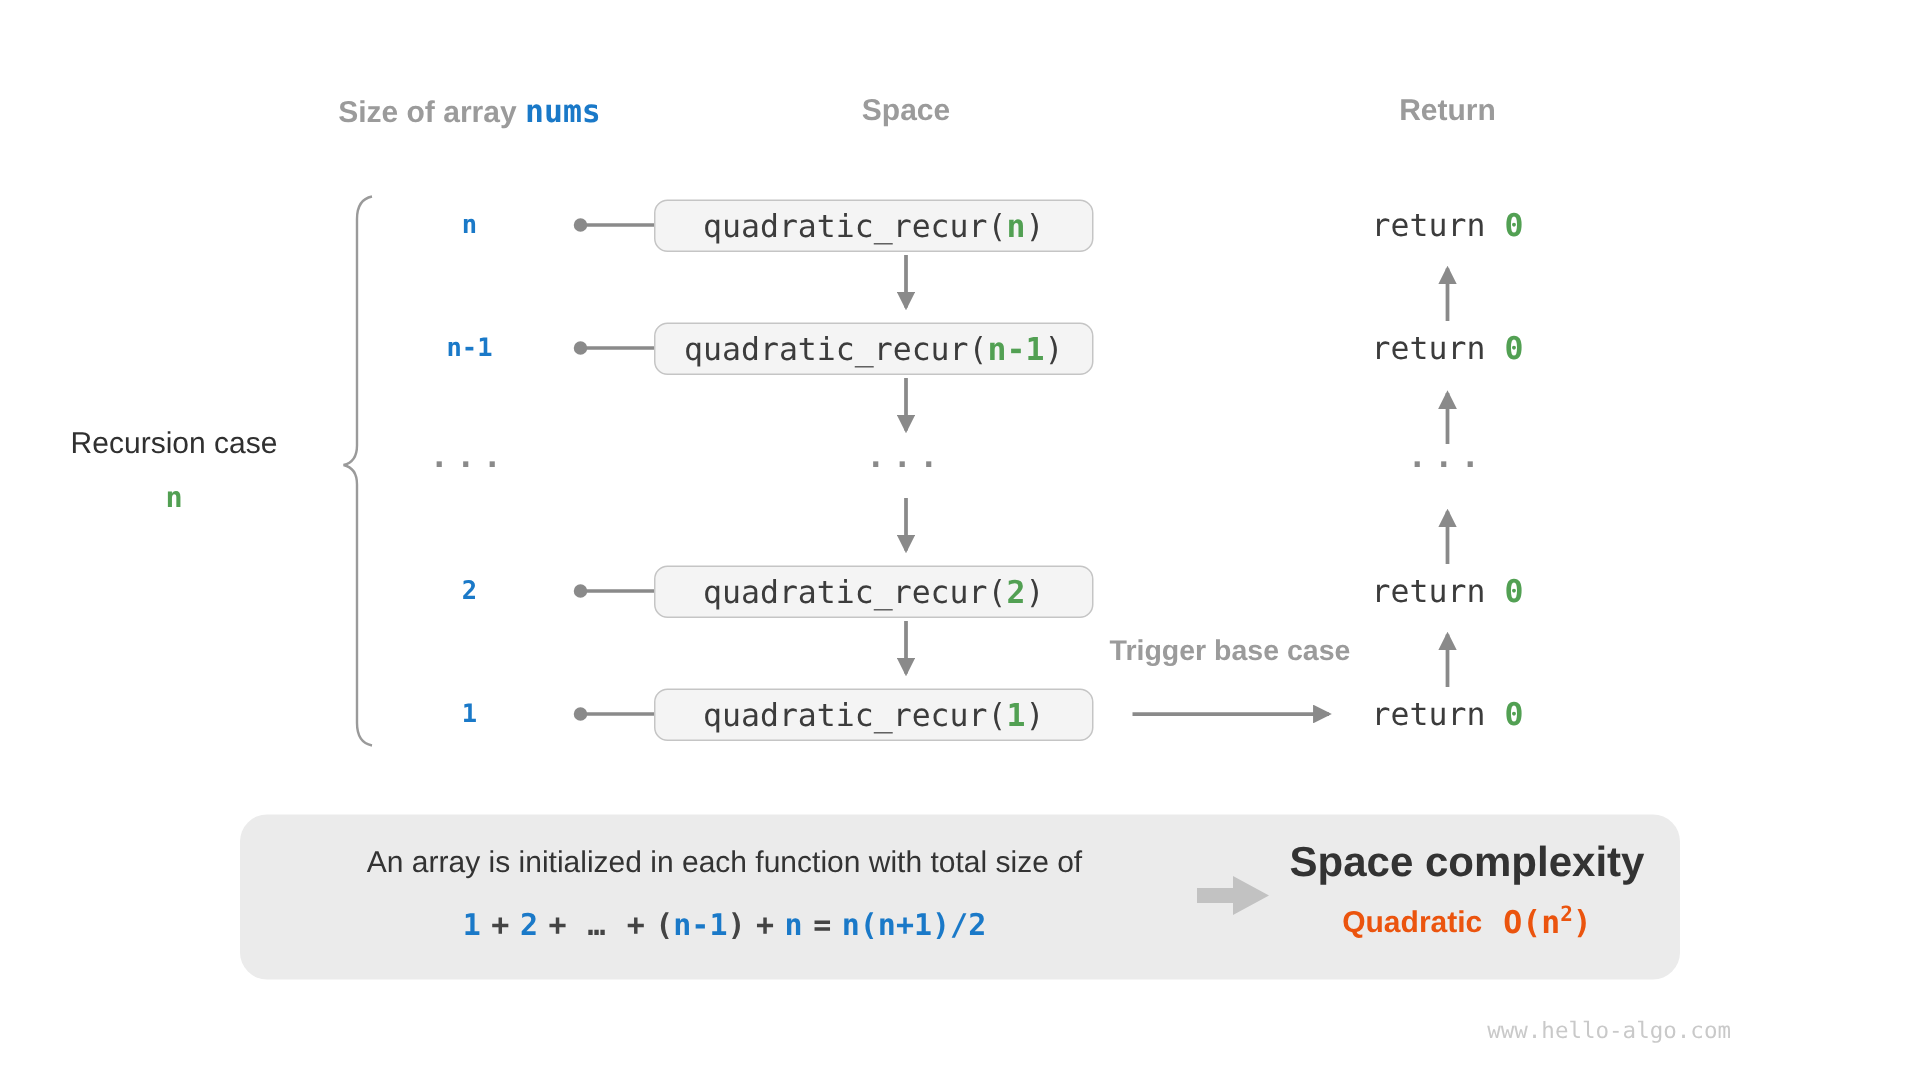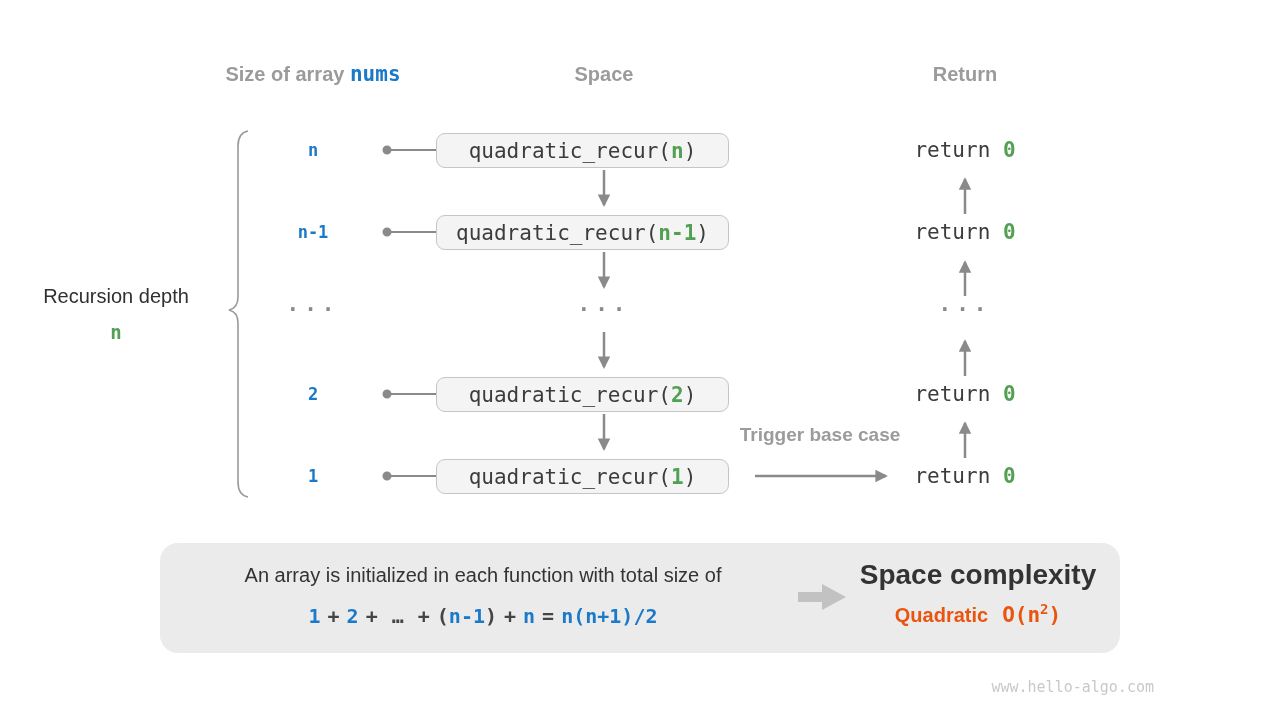--- a/index.html
+++ b/index.html
@@ -107,21 +107,21 @@
       <line x1="965" y1="458" x2="965" y2="423" marker-end="url(#arw)"></line>
     </g>
 
     <line x1="755" y1="476" x2="886" y2="476" stroke="#8a8a8a" stroke-width="2.5" marker-end="url(#arw)"></line>
   </svg>
 
   <div class="abs ctr hdr" style="left:313px;top:62px;"><span>Size of array</span> <span class="code-blue">nums</span></div>
   <div class="abs ctr hdr" style="left:604px;top:62px;">Space</div>
   <div class="abs ctr hdr" style="left:965px;top:62px;">Return</div>
 
-  <div class="abs ctr depth-label" style="left:116px;top:284px;">Recursion depth</div>
+  <div class="abs ctr depth-label" style="left:116px;top:284px;">Recursion case</div>
   <div class="abs ctr depth-n" style="left:116px;top:321px;">n</div>
 
   <div class="abs ctr size-lbl" style="left:313px;top:138px;">n</div>
   <div class="abs ctr size-lbl" style="left:313px;top:220px;">n-1</div>
   <div class="abs ctr dots" style="left:313px;top:294px;">...</div>
   <div class="abs ctr size-lbl" style="left:313px;top:382px;">2</div>
   <div class="abs ctr size-lbl" style="left:313px;top:464px;">1</div>
 
   <div class="abs call-box" style="top:133px;">
     <span>quadratic_recur(</span>

